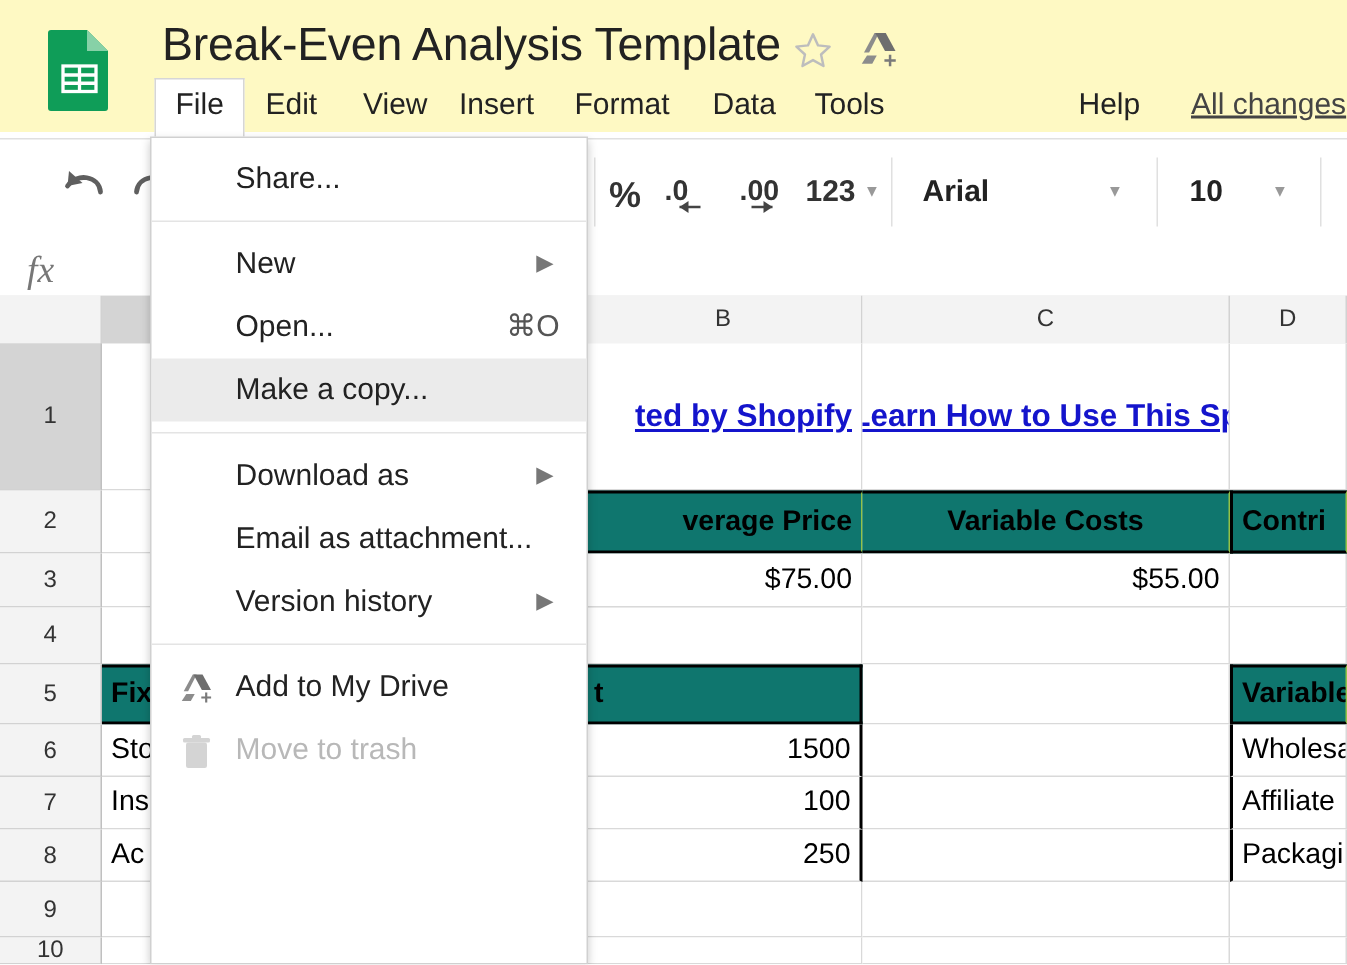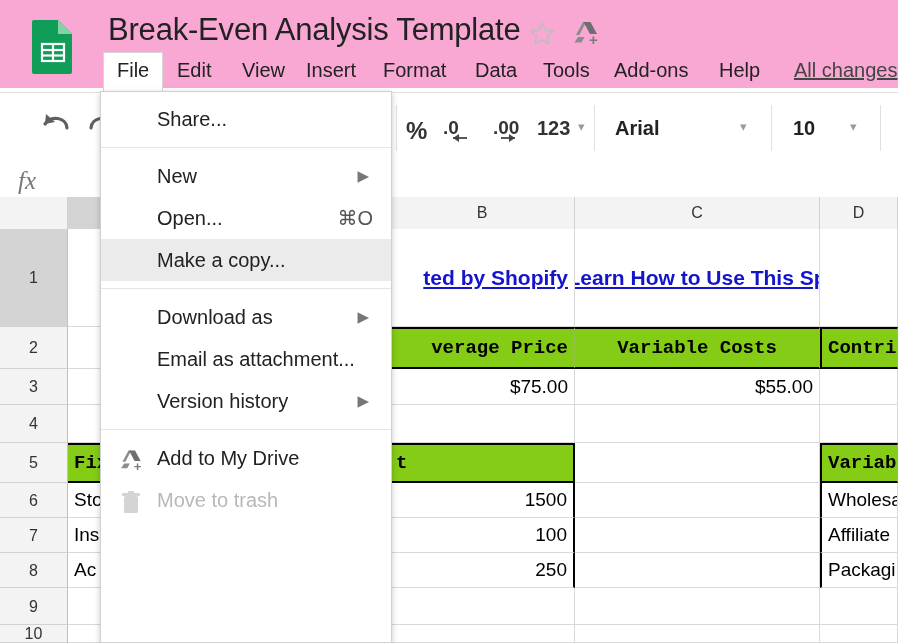--- a/index.html
+++ b/index.html
@@ -14,21 +14,21 @@
     position: relative;
     width: 898px; height: 643px;
     overflow: hidden;
     background: #fff;
   }
 
   
   .titlebar {
     position: absolute; left: 0; top: 0;
     width: 898px; height: 88px;
-    background: #f9a8d4;
+    background: #fef9c3;
   }
   .doc-logo {
     position: absolute; left: 30px; top: 18px;
     width: 46px; height: 56px;
   }
   .doc-title {
     position: absolute; left: 108px; top: 12px;
     font-size: 31px;
     color: #222;
     font-weight: 400;
@@ -187,26 +187,25 @@
     border-bottom: 1px solid #d9d9d9;
     font-size: 19px;
     color: #000;
     overflow: hidden;
     white-space: nowrap;
     background: #fff;
     display: flex;
     align-items: center;
   }
   .cell.green {
-    background: #84cc16;
+    background: #0f766e;
     font-weight: bold;
     border-top: 2px solid #000;
     border-bottom: 2px solid #000;
     border-right: 1px solid #93c147;
-    font-family: Liberation Mono, monospace;
   }
   .cell.link {
     color: #1414cc;
     font-weight: bold;
     text-decoration: underline;
     font-size: 21px;
   }
   .cell.right { justify-content: flex-end; padding-right: 6px; }
   .cell.center { justify-content: center; }
   .cell.left { justify-content: flex-start; padding-left: 6px; }
@@ -299,21 +298,20 @@
   </div>
 
   <div class="menubar" id="menubar">
       <div class="menu-item active" style="left: 103px; text-align: center;">File</div>
       <div class="menu-item" style="left: 163px;">Edit</div>
       <div class="menu-item" style="left: 228px;">View</div>
       <div class="menu-item" style="left: 292px;">Insert</div>
       <div class="menu-item" style="left: 369px;">Format</div>
       <div class="menu-item" style="left: 461px;">Data</div>
       <div class="menu-item" style="left: 529px;">Tools</div>
-      <div class="menu-item" style="left: 600px;">Add-ons</div>
       <div class="menu-item" style="left: 705px;">Help</div>
       <div class="allchanges" style="left: 779px; margin-left: 15px;">All changes</div>
     </div>
 
   <div class="toolbar">
     <div style="position:absolute;left:36px;top:18px;">
       <svg width="36" height="30" viewBox="0 0 36 30">
         <path d="M9 13 C15 4, 30 6, 31 17" fill="none" stroke="#5f5f5f" stroke-width="3.2" stroke-linecap="round"></path>
         <path d="M9 13 L10 3 L19 11 z" fill="#5f5f5f"></path>
       </svg>

